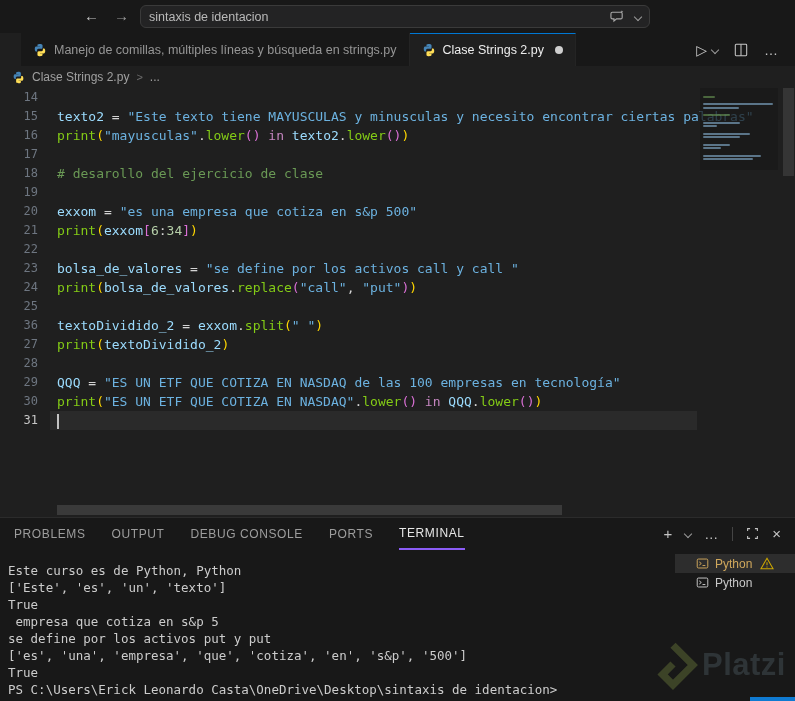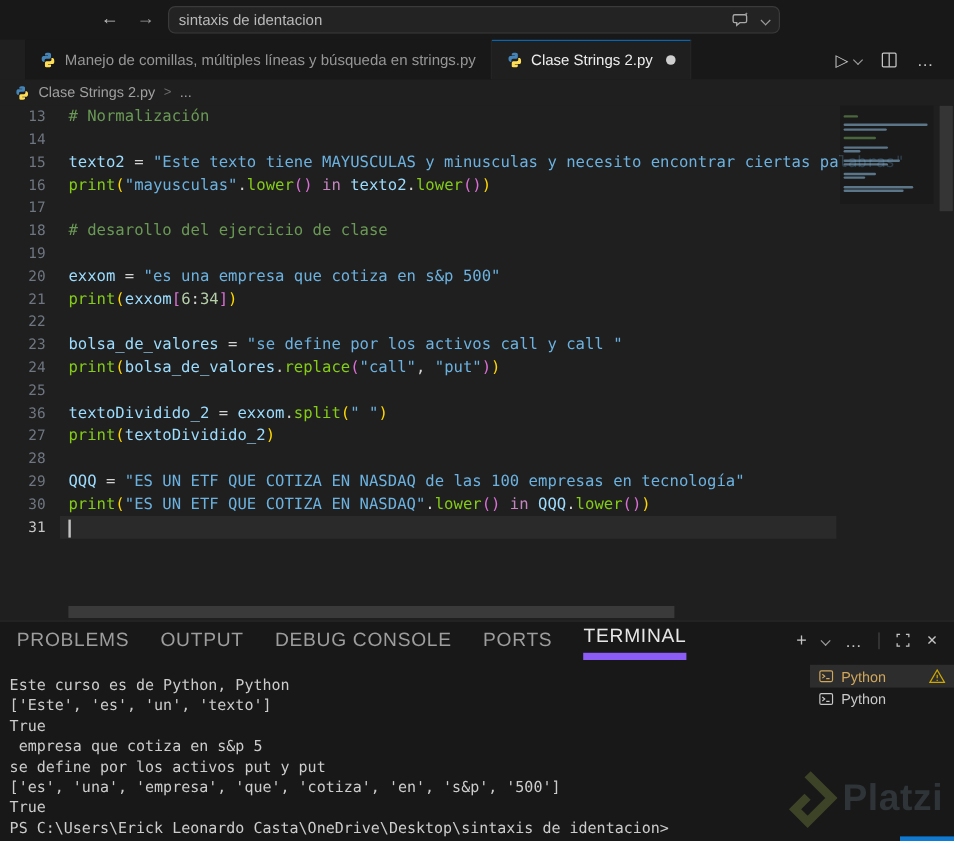--- a/index.html
+++ b/index.html
@@ -51,32 +51,32 @@
   .minimap{position:absolute;top:0;right:17px;width:78px;padding:4px 3px;background:rgba(26,26,26,0.75);z-index:5;}
   .mm-line{height:2px;border-radius:1px;margin-bottom:1.7px;opacity:0.6;background:#87b3d4;}
   .mm-comment{background:#6A9955;}
   .vscroll{position:absolute;top:0;right:0;width:13px;height:100%;}
   .vscroll-slider{position:absolute;top:0;right:1px;width:11px;height:88px;background:rgba(121,121,121,0.25);}
   .hscroll-slider{position:absolute;left:57px;top:417px;width:505px;height:10px;background:#3a3a3a;}
 
   
   .panel{position:absolute;left:0;right:0;top:517px;bottom:0;background:#181818;border-top:1px solid #2b2b2b;}
   .panel-tabs{display:flex;gap:26px;height:32px;align-items:flex-start;padding-left:14px;
-              font-size:16px;letter-spacing:0.6px;color:#9d9d9d;}
+              font-size:12px;letter-spacing:0.6px;color:#9d9d9d;}
   .panel-tab{height:100%;display:flex;align-items:center;cursor:default;}
-  .panel-tab.active{color:#e7e7e7;border-bottom:6px solid #8b5cf6;}
+  .panel-tab.active{color:#e7e7e7;border-bottom:2px solid #8b5cf6;}
   .panel-actions{position:absolute;right:14px;top:7px;display:flex;align-items:center;gap:13px;color:#c5c5c5;}
   .pa-sep{width:1px;height:14px;background:#444;}
   .plus{font-size:15px;}
   .close-x{font-size:15px;}
 
   .terminal-output{position:absolute;left:8px;top:44px;font-family:"DejaVu Sans Mono",monospace;
                    font-size:12.5px;line-height:17px;color:#cccccc;white-space:pre;z-index:2;}
   .terminal-list{position:absolute;right:0;top:36px;width:120px;z-index:3;}
-  .term-row{display:flex;align-items:center;gap:6px;height:19px;padding:0 7px;font-size:12px;color:#c8c8c8;}
+  .term-row{display:flex;align-items:center;gap:6px;height:19px;padding:0 21px;font-size:12px;color:#c8c8c8;}
   .term-row.selected{background:#2d2d2d;color:#cfa75c;}
   .warn{margin-left:auto;}
 
   .watermark{position:absolute;left:648px;top:122px;display:flex;align-items:center;gap:4px;z-index:1;}
   .wm-text{font-size:31px;font-weight:bold;color:#2e3437;letter-spacing:0.5px;}
   .blue-strip{position:absolute;right:0;bottom:0;width:45px;height:4px;background:#0f7ad1;z-index:4;}
 
   svg{display:block;}
 </style>
 </head>
@@ -143,21 +143,20 @@
         <path fill="#ffde57" d="M8.1 15c3 0 2.8-1.3 2.8-1.3v-1.4H8v-.4h4.1s1.9.2 1.9-2.8-1.7-2.9-1.7-2.9h-1v1.4s.1 1.7-1.7 1.7H6.7s-1.6 0-1.6 1.6v2.7S4.8 15 8.1 15z"></path>
       </svg>
     </span>
     <span>Clase Strings 2.py</span>
     <span class="crumb-sep">&gt;</span>
     <span>...</span>
   </div>
 
   <div class="editor">
     <div class="code-lines">
-        <div class="line-row"><div class="line-num">13</div><div class="line-code"><span class="tk-comment"># Normalización</span></div></div>
         <div class="line-row"><div class="line-num">14</div><div class="line-code"></div></div>
         <div class="line-row"><div class="line-num">15</div><div class="line-code"><span class="tk-var">texto2</span><span class="tk-op"> = </span><span class="tk-str">"Este texto tiene MAYUSCULAS y minusculas y necesito encontrar ciertas palabras"</span></div></div>
         <div class="line-row"><div class="line-num">16</div><div class="line-code"><span class="tk-fn">print</span><span class="tk-b1">(</span><span class="tk-str">"mayusculas"</span><span class="tk-op">.</span><span class="tk-fn">lower</span><span class="tk-b2">()</span><span class="tk-kw"> in </span><span class="tk-var">texto2</span><span class="tk-op">.</span><span class="tk-fn">lower</span><span class="tk-b2">()</span><span class="tk-b1">)</span></div></div>
         <div class="line-row"><div class="line-num">17</div><div class="line-code"></div></div>
         <div class="line-row"><div class="line-num">18</div><div class="line-code"><span class="tk-comment"># desarollo del ejercicio de clase</span></div></div>
         <div class="line-row"><div class="line-num">19</div><div class="line-code"></div></div>
         <div class="line-row"><div class="line-num">20</div><div class="line-code"><span class="tk-var">exxom</span><span class="tk-op"> = </span><span class="tk-str">"es una empresa que cotiza en s&amp;p 500"</span></div></div>
         <div class="line-row"><div class="line-num">21</div><div class="line-code"><span class="tk-fn">print</span><span class="tk-b1">(</span><span class="tk-var">exxom</span><span class="tk-b2">[</span><span class="tk-num">6</span><span class="tk-op">:</span><span class="tk-num">34</span><span class="tk-b2">]</span><span class="tk-b1">)</span></div></div>
         <div class="line-row"><div class="line-num">22</div><div class="line-code"></div></div>
         <div class="line-row"><div class="line-num">23</div><div class="line-code"><span class="tk-var">bolsa_de_valores</span><span class="tk-op"> = </span><span class="tk-str">"se define por los activos call y call "</span></div></div>

